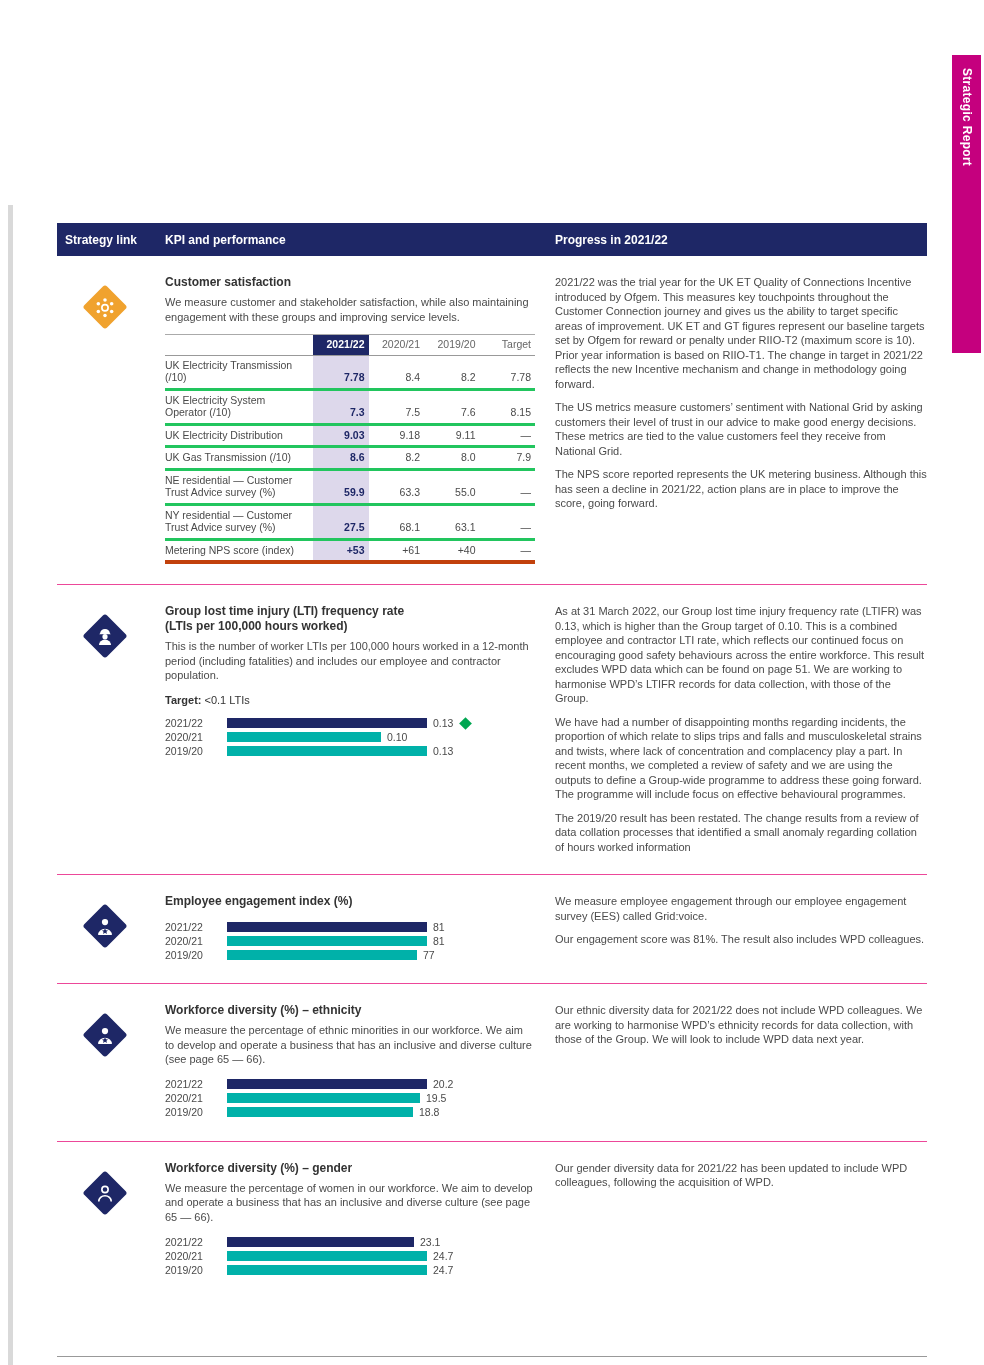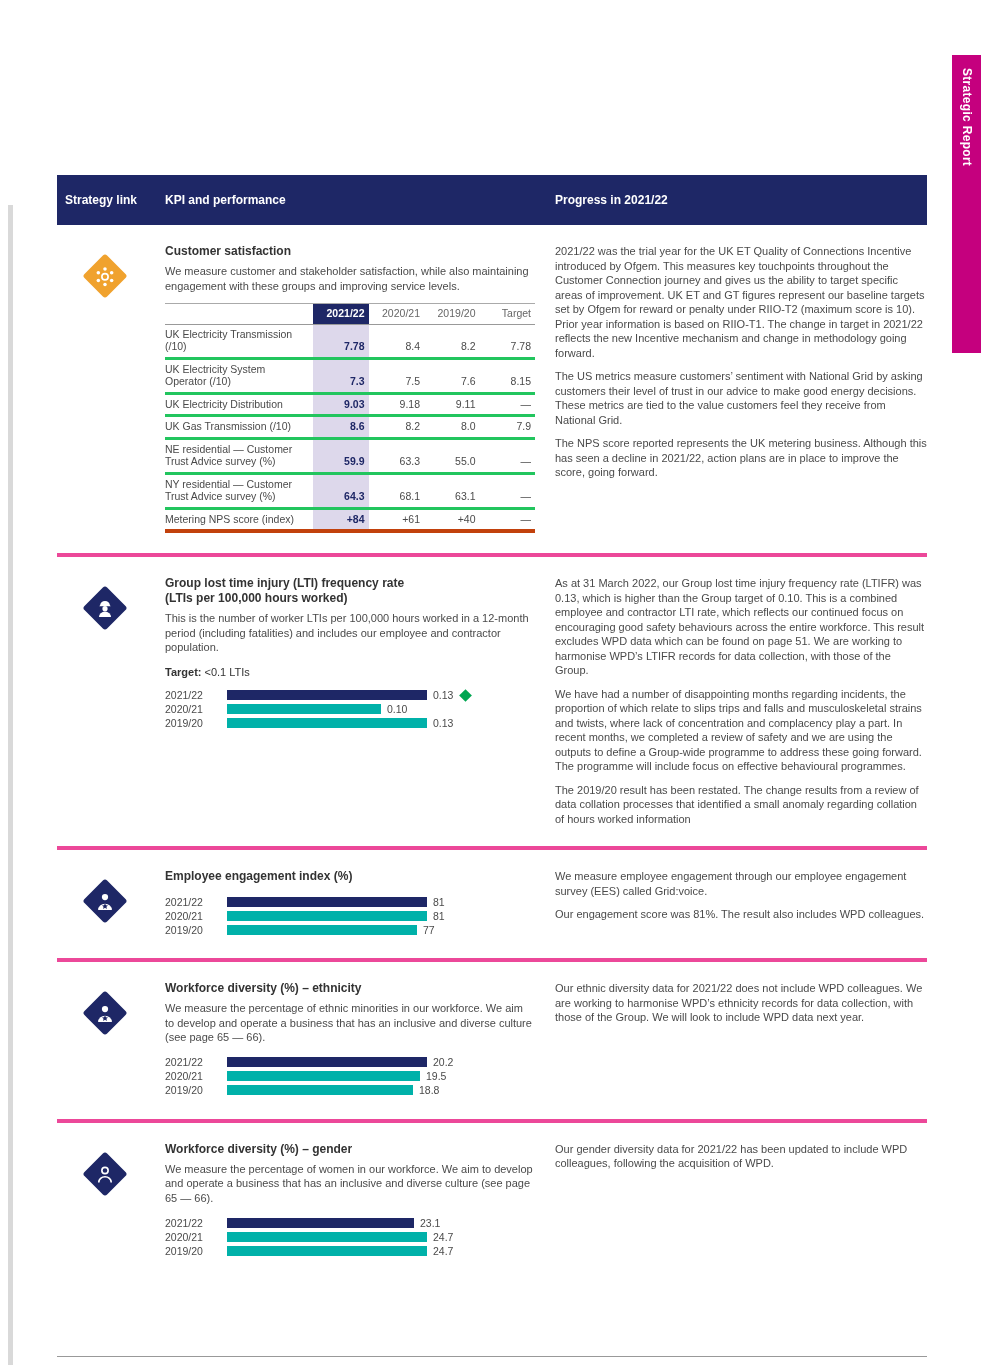--- a/index.html
+++ b/index.html
@@ -22,30 +22,30 @@
   }
   .side-tab span {
     writing-mode: vertical-rl;
     font-size: 12px; font-weight: bold; letter-spacing: .3px;
     padding-top: 13px;
   }
   .content { position: absolute; left: 57px; top: 175px; width: 870px; }
   .head-bar {
     display: grid; grid-template-columns: 108px 390px 1fr;
     background: #1e2766; color: #fff;
-    height: 50px; align-items: center;
-    font-size: 12px; font-weight: bold;
+    height: 33px; align-items: center;
+    font-size: 12px; font-weight: bold; margin-top: 48px;
   }
   .hb-col1 { padding-left: 8px; }
   .kpi-section {
     display: grid; grid-template-columns: 108px 390px 1fr;
     padding: 19px 0 20px;
   }
   .kpi-section.first { }
-  .kpi-section + .kpi-section { border-top: 4px solid #ec4899; }
+  .kpi-section + .kpi-section { border-top: 1px solid #ec4899; }
   .icon-cell { padding-top: 8px; padding-left: 24px; }
   .diamond {
     width: 32px; height: 32px; margin: 8px;
     transform: rotate(45deg); border-radius: 3px;
     display: flex; align-items: center; justify-content: center;
   }
   .diamond svg { transform: rotate(-45deg); width: 25px; height: 25px; }
   .diamond-orange { background: #f0a22e; }
   .diamond-navy { background: #1e2766; }
   .kpi-col { padding-right: 20px; }
@@ -174,28 +174,28 @@
             </tr>
             <tr>
               <td>NE residential — Customer Trust Advice survey (%)</td>
               <td class="col-current">59.9</td>
               <td>63.3</td>
               <td>55.0</td>
               <td>—</td>
             </tr>
             <tr>
               <td>NY residential — Customer Trust Advice survey (%)</td>
-              <td class="col-current">64.3</td>
+              <td class="col-current">27.5</td>
               <td>68.1</td>
               <td>63.1</td>
               <td>—</td>
             </tr>
             <tr>
               <td>Metering NPS score (index)</td>
-              <td class="col-current">+84</td>
+              <td class="col-current">+53</td>
               <td>+61</td>
               <td>+40</td>
               <td>—</td>
             </tr>
           </tbody>
         </table>
     </div>
     <div class="progress-col">
       <p>2021/22 was the trial year for the UK ET Quality of Connections Incentive introduced by Ofgem. This measures key touchpoints throughout the Customer Connection journey and gives us the ability to target specific areas of improvement. UK ET and GT figures represent our baseline targets set by Ofgem for reward or penalty under RIIO-T2 (maximum score is 10). Prior year information is based on RIIO-T1. The change in target in 2021/22 reflects the new Incentive mechanism and change in methodology going forward.</p>
       <p>The US metrics measure customers’ sentiment with National Grid by asking customers their level of trust in our advice to make good energy decisions. These metrics are tied to the value customers feel they receive from National Grid.</p>

